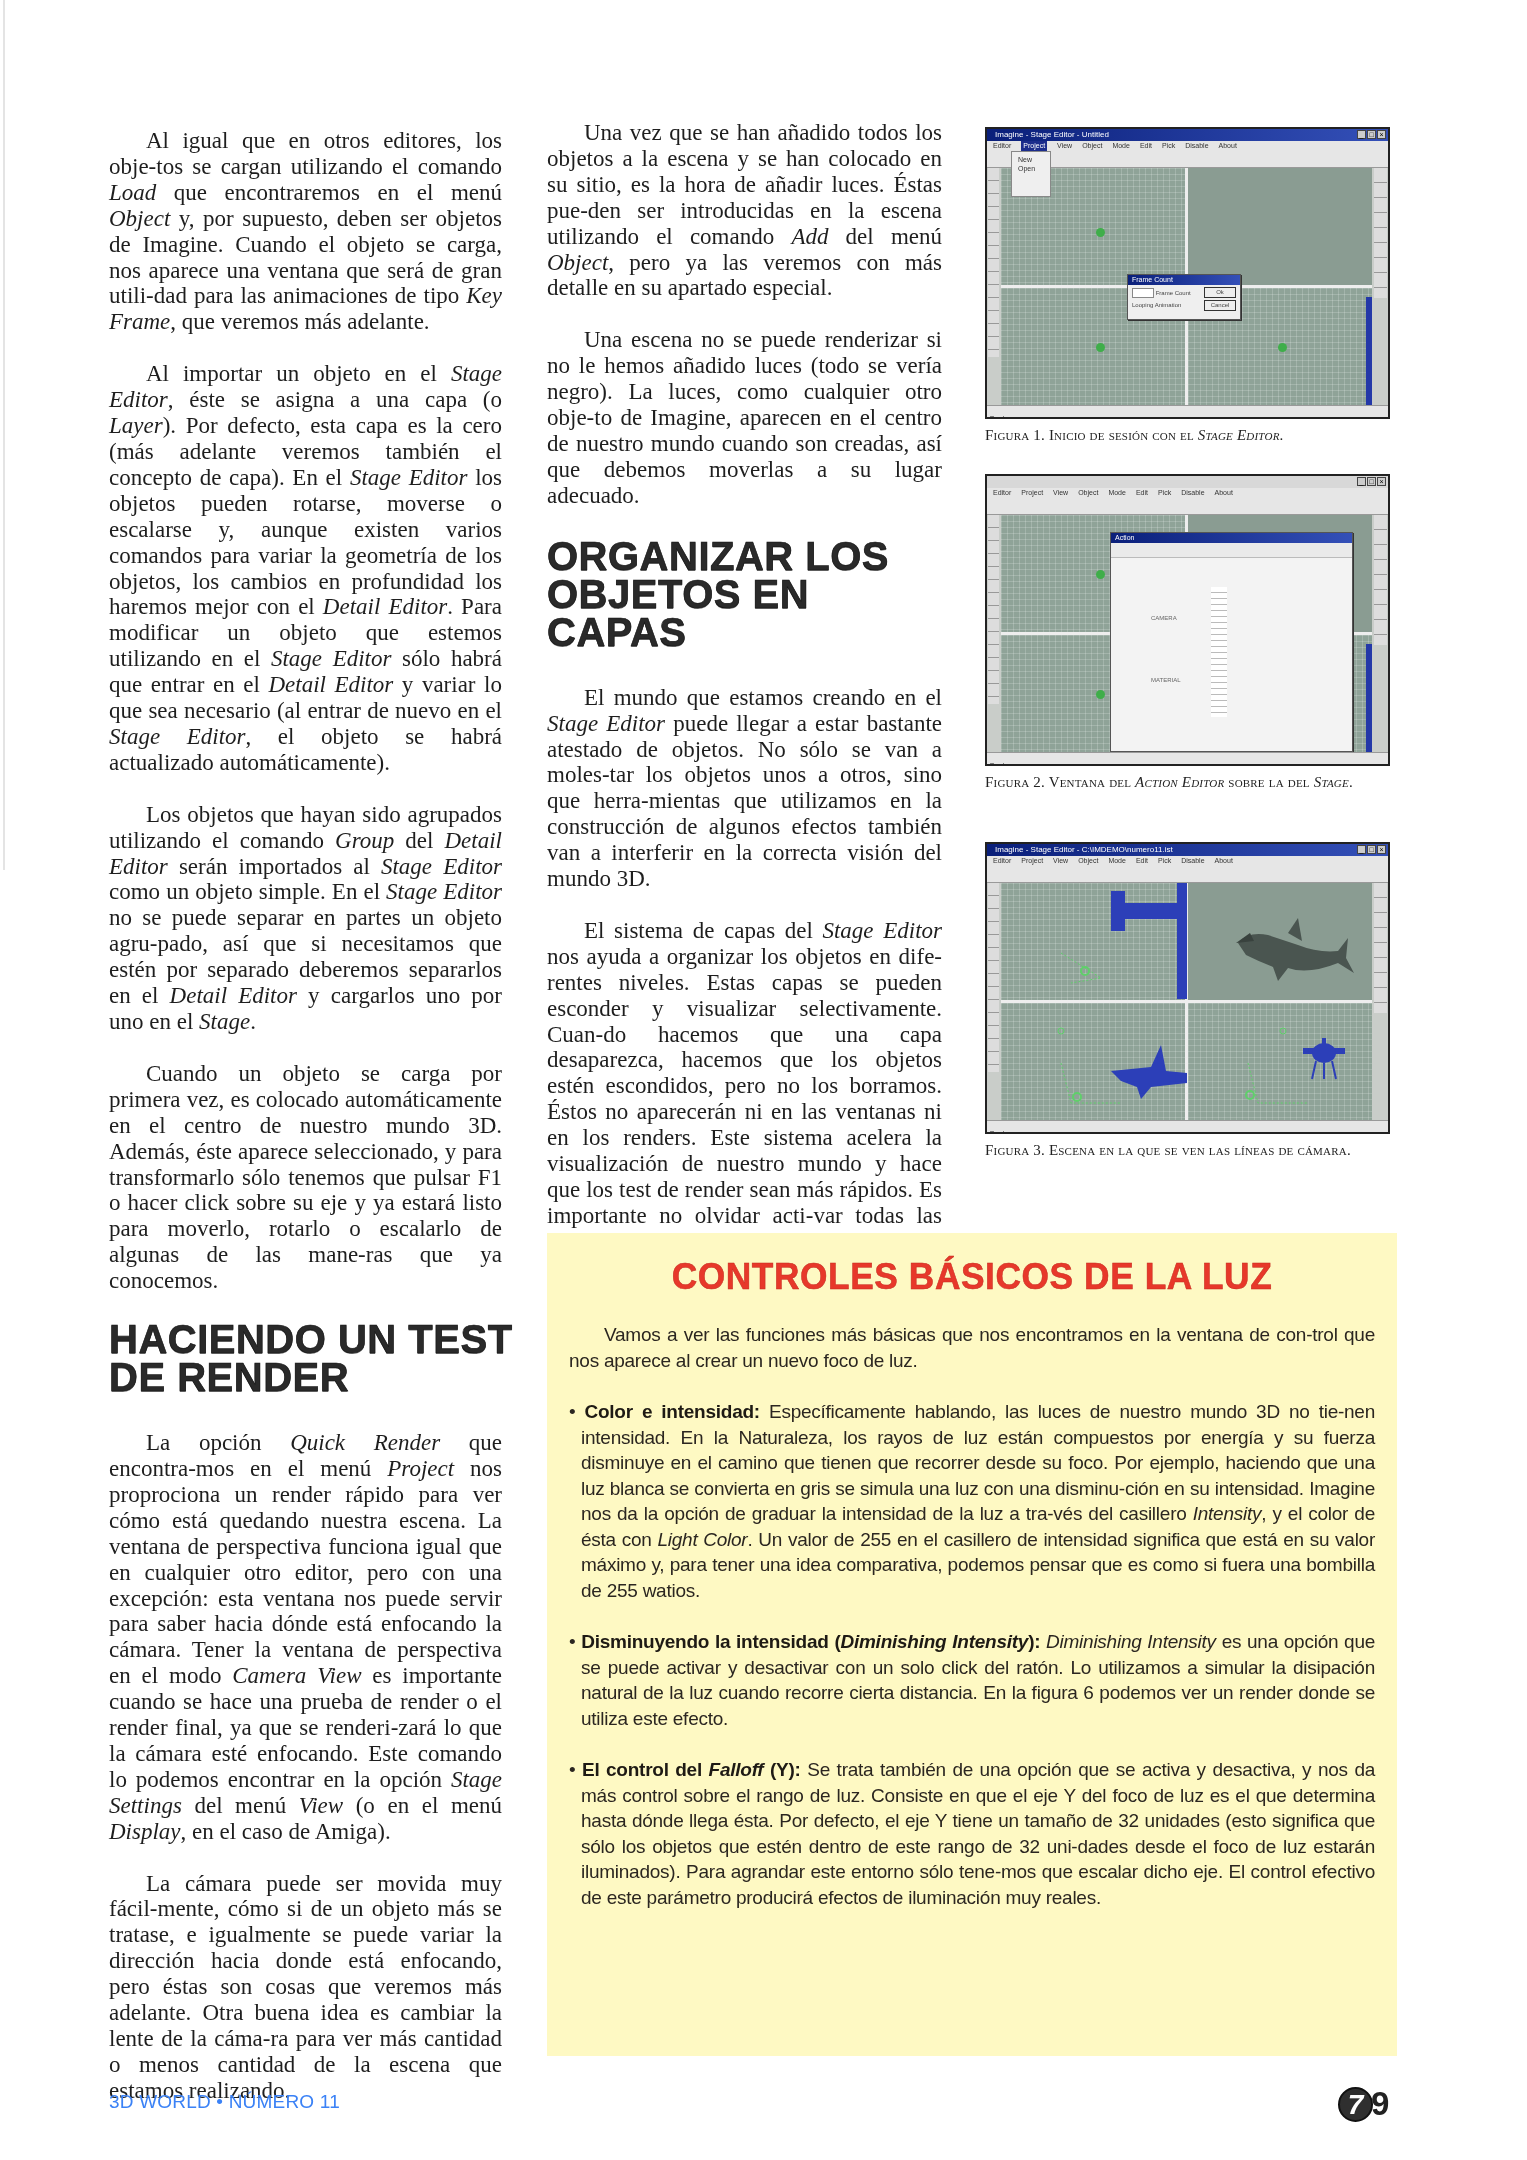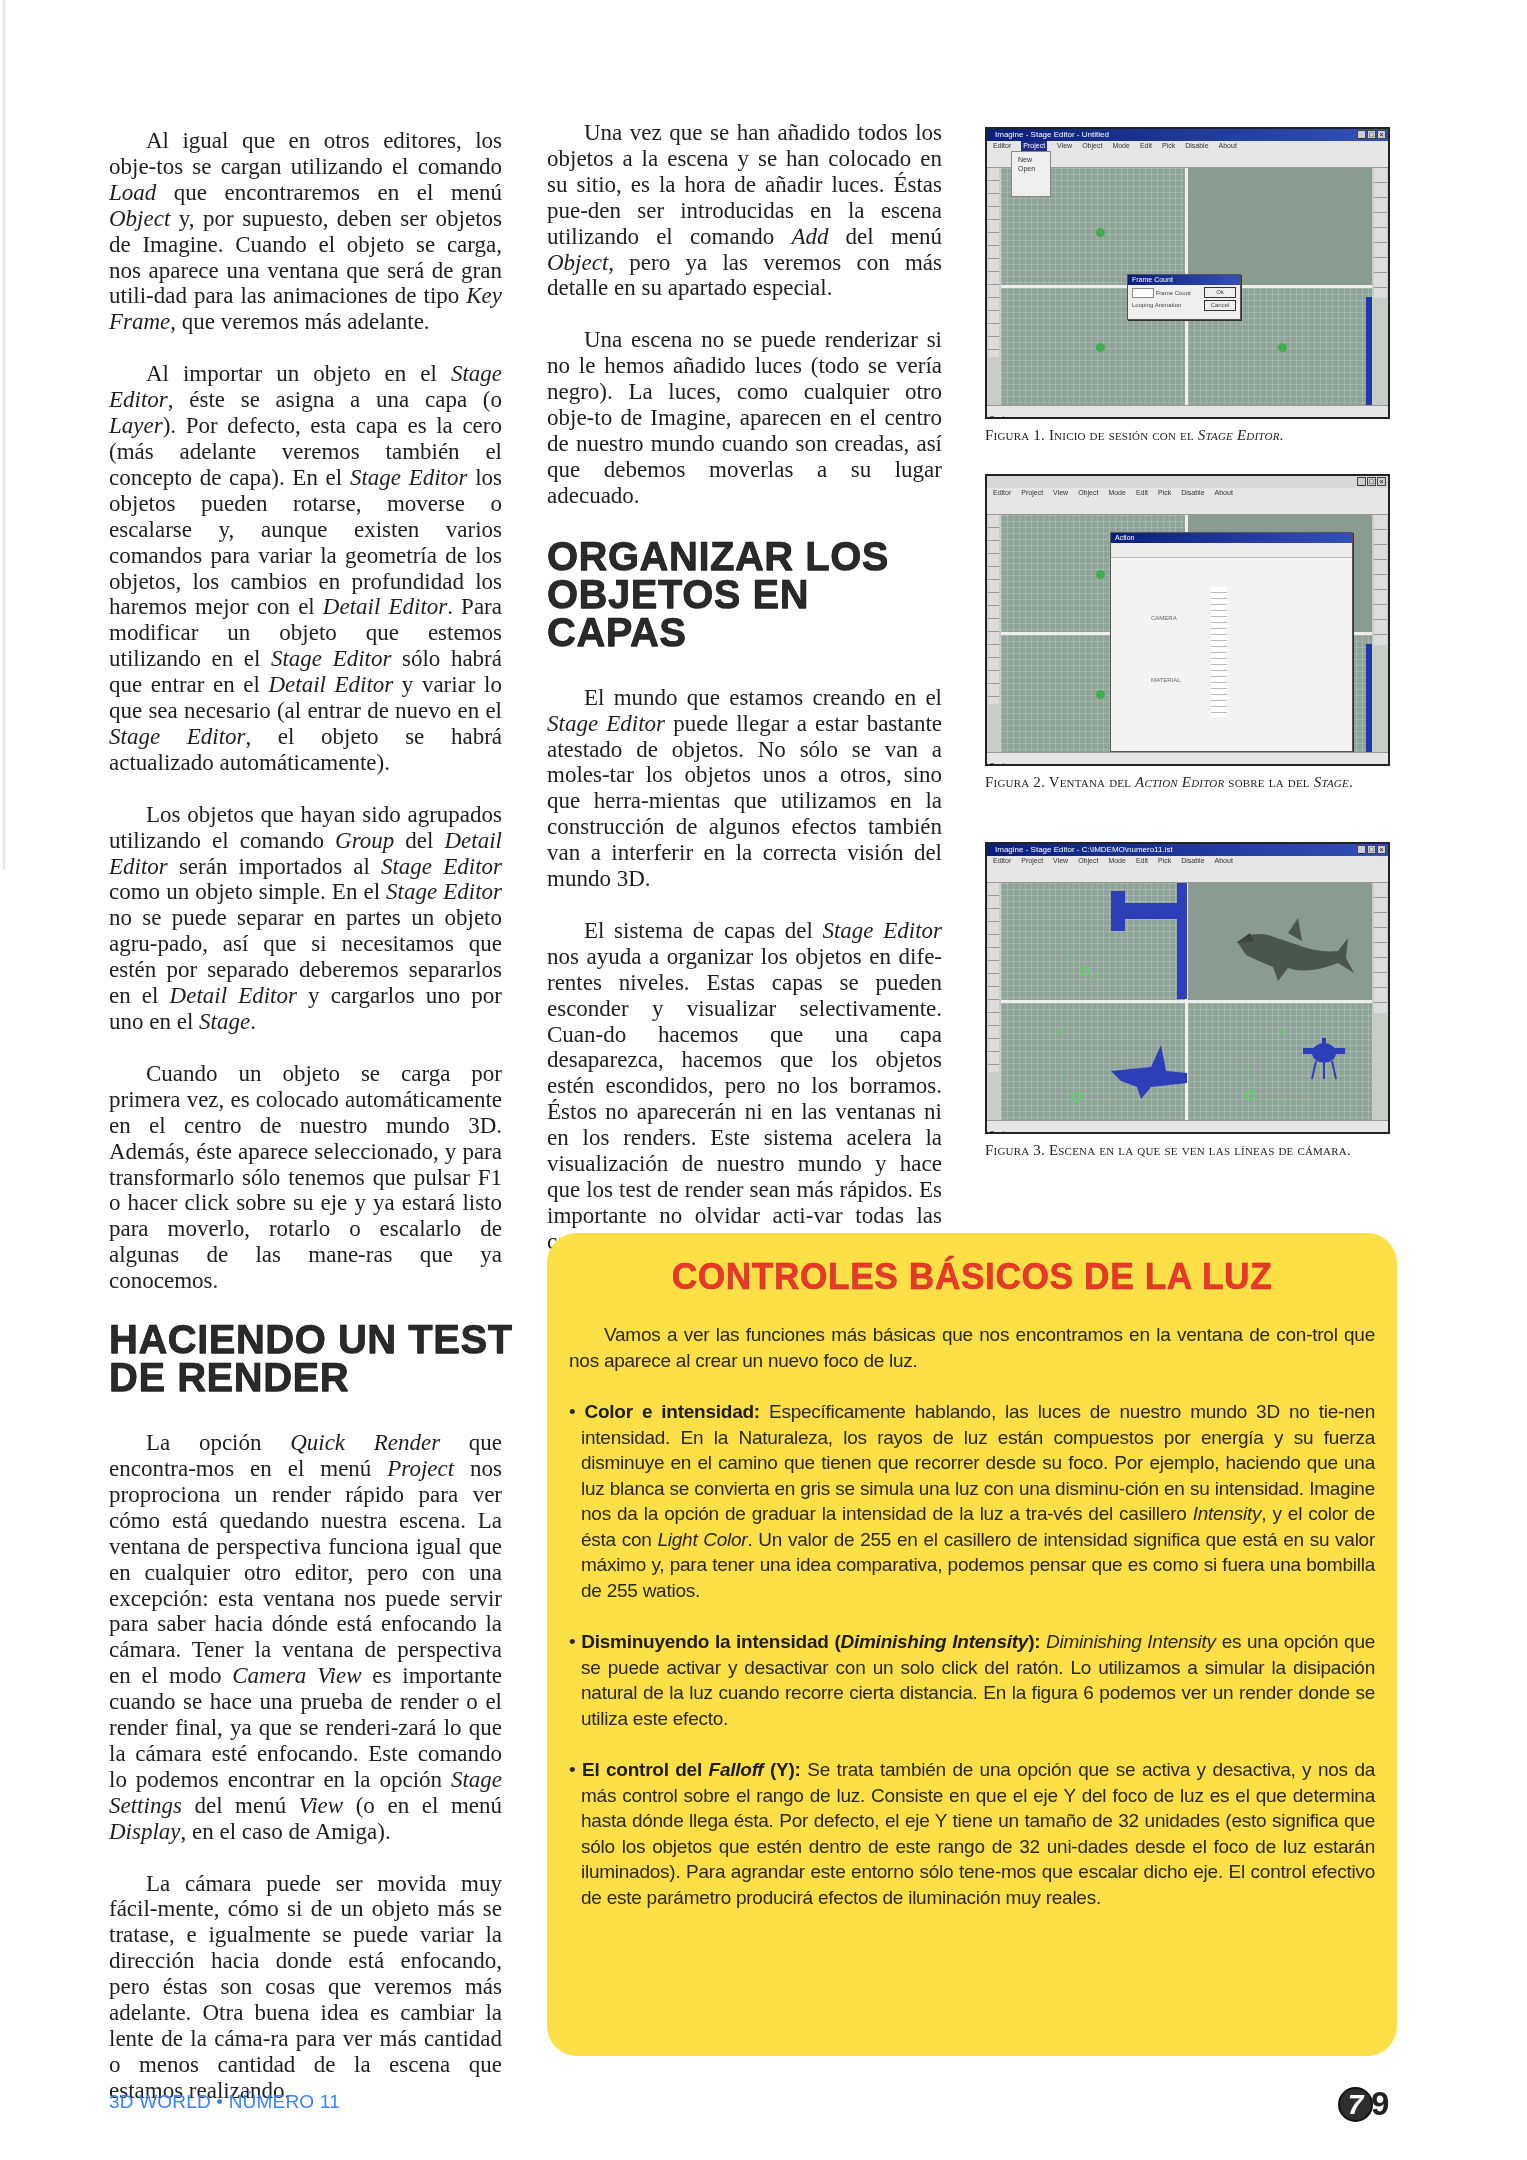--- a/index.html
+++ b/index.html
@@ -64,21 +64,21 @@
     height: 10px; background: linear-gradient(90deg, #0a1f7a, #3450b8); color: #fff;
     font-family: "Liberation Sans", sans-serif; font-size: 7px; line-height: 10px; padding-left: 4px;
   }
   .caption {
     font-family: "Liberation Serif", serif; font-size: 15px; line-height: 21px; margin-top: 6px;
     font-variant: small-caps; letter-spacing: 0.2px; color: #222;
   }
   .caption i { font-style: italic; }
   .sidebar {
     position: absolute; left: 547px; top: 1233px; width: 850px; height: 823px;
-    background: #fde047; box-sizing: border-box; padding: 24px 22px 0 22px; border-radius: 30px;
+    background: #fef9c3; box-sizing: border-box; padding: 24px 22px 0 22px;
   }
   .sidebar-title {
     font-family: "Liberation Sans", sans-serif; font-weight: 900; font-size: 36px; line-height: 40px;
     color: #e7382a; text-align: center; margin: 0 0 25px 0; letter-spacing: 0.6px;
     -webkit-text-stroke: 0.5px #c42a1f; transform: scaleX(0.98);
   }
   p.sb {
     font-size: 19px; line-height: 25.5px; margin: 0 0 26px 0; text-align: justify; color: #2b2620;
     font-family: Liberation Sans, sans-serif; letter-spacing: -0.25px;
   }

